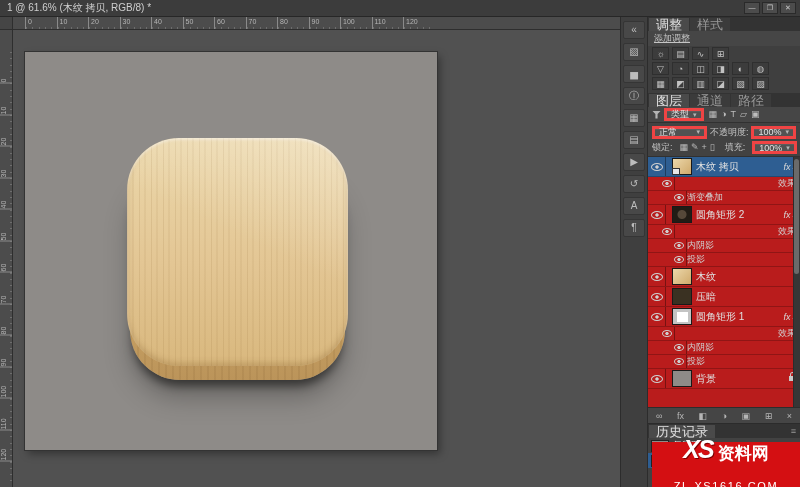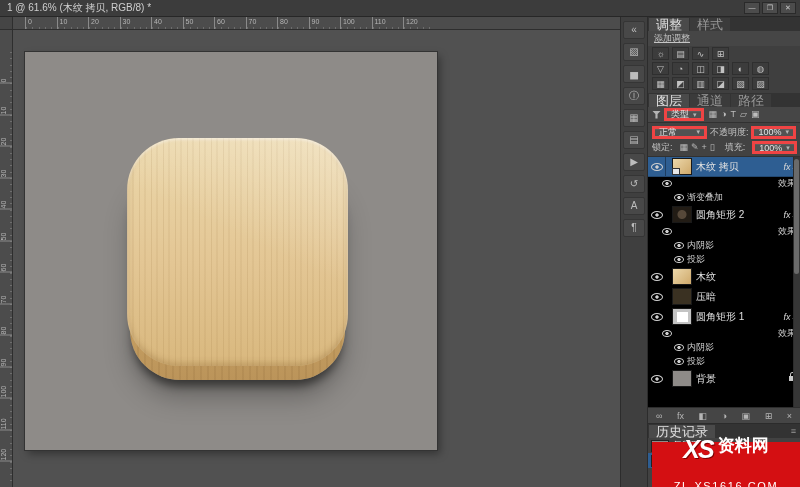--- a/index.html
+++ b/index.html
@@ -73,21 +73,21 @@
   .funnel { width:9px; height:8px; background:#b5b5b5; clip-path:polygon(0 0,100% 0,62% 45%,62% 100%,38% 100%,38% 45%); flex:none; }
   .sel-box { display:flex; align-items:center; gap:4px; background:#525252; border:3px solid #ef4444;
     height:13px; padding:0 4px; font-size:9px; color:#e2e2e2; box-shadow:inset 0 1px 0 rgba(255,255,255,.06); }
   .caret { font-size:7px; color:#b5b5b5; }
   .mini-ic { font-size:9px; color:#bdbdbd; line-height:13px; }
 
   .blend-row { height:18px; flex:none; display:flex; align-items:center; gap:3px; padding:0 4px; background:#424242; }
   .small-label { font-size:9px; color:#c5c5c5; white-space:nowrap; }
   .lock-row { height:16px; flex:none; display:flex; align-items:flex-start; gap:7px; padding:0 4px; background:#424242; border-bottom:1px solid #313131; }
 
-  .layer-list { flex:1; position:relative; background:#000000; overflow:hidden; }
+  .layer-list { flex:1; position:relative; background:#b91c1c; overflow:hidden; }
   .lrow { display:flex; align-items:center; height:20px; padding-right:4px; font-size:10px; color:#e0e0e0;
     border-bottom:1px solid rgba(0,0,0,.22); }
   .lrow.sel { background:var(--selection,#2e5e92); }
   .lrow.effect { height:14px; font-size:9px; color:#cfcfcf; }
   .lrow.effect.l1 { padding-left:12px;text-align:right; }
   .lrow.effect.l2 { padding-left:24px; }
   .eye { width:18px; height:100%; flex:none; border-right:1px solid rgba(0,0,0,.35);
     display:flex; align-items:center; justify-content:center; }
   .eye::after { content:""; width:10px; height:6px; border:1px solid #cfcfcf; border-radius:50%;
     background:radial-gradient(circle,#cfcfcf 1.4px,transparent 1.9px); }
@@ -119,21 +119,21 @@
   .foot-icon { font-size:9px; color:#b5b5b5; font-style:normal; }
 
   .history { height:64px; flex:none; border-top:1px solid #2b2b2b; background:#424242; }
   .hrow { display:flex; align-items:center; gap:4px; height:15px; padding:0 3px; font-size:9px; color:#e0e0e0; }
   .hrow.sel { background:var(--selection,#2e5e92); }
   .hthumb { width:18px; height:12px; flex:none; background:#8e8b88; border:1px solid #222; }
 
   
   .watermark { position:absolute; right:0; bottom:0; width:148px; height:45px; background:var(--watermark-red,#d40f12);
     z-index:20; display:flex; flex-direction:column; align-items:center; justify-content:center; color:#fff; }
-  .wm-top { display:flex; align-items:flex-start; gap:5px; line-height:1; }
+  .wm-top { display:flex; align-items:flex-end; gap:5px; line-height:1; }
   .wm-xs { font-size:25px; font-weight:bold; font-style:italic; letter-spacing:-2px; text-shadow:1px 1px 0 #7a0000; }
   .wm-site { font-size:17px; font-weight:bold; }
   .wm-url { font-size:11px; letter-spacing:1.6px; margin-top:18px; }
 </style>
 </head>
 <body>
 
 <div id="app">
 
   <div class="titlebar">

